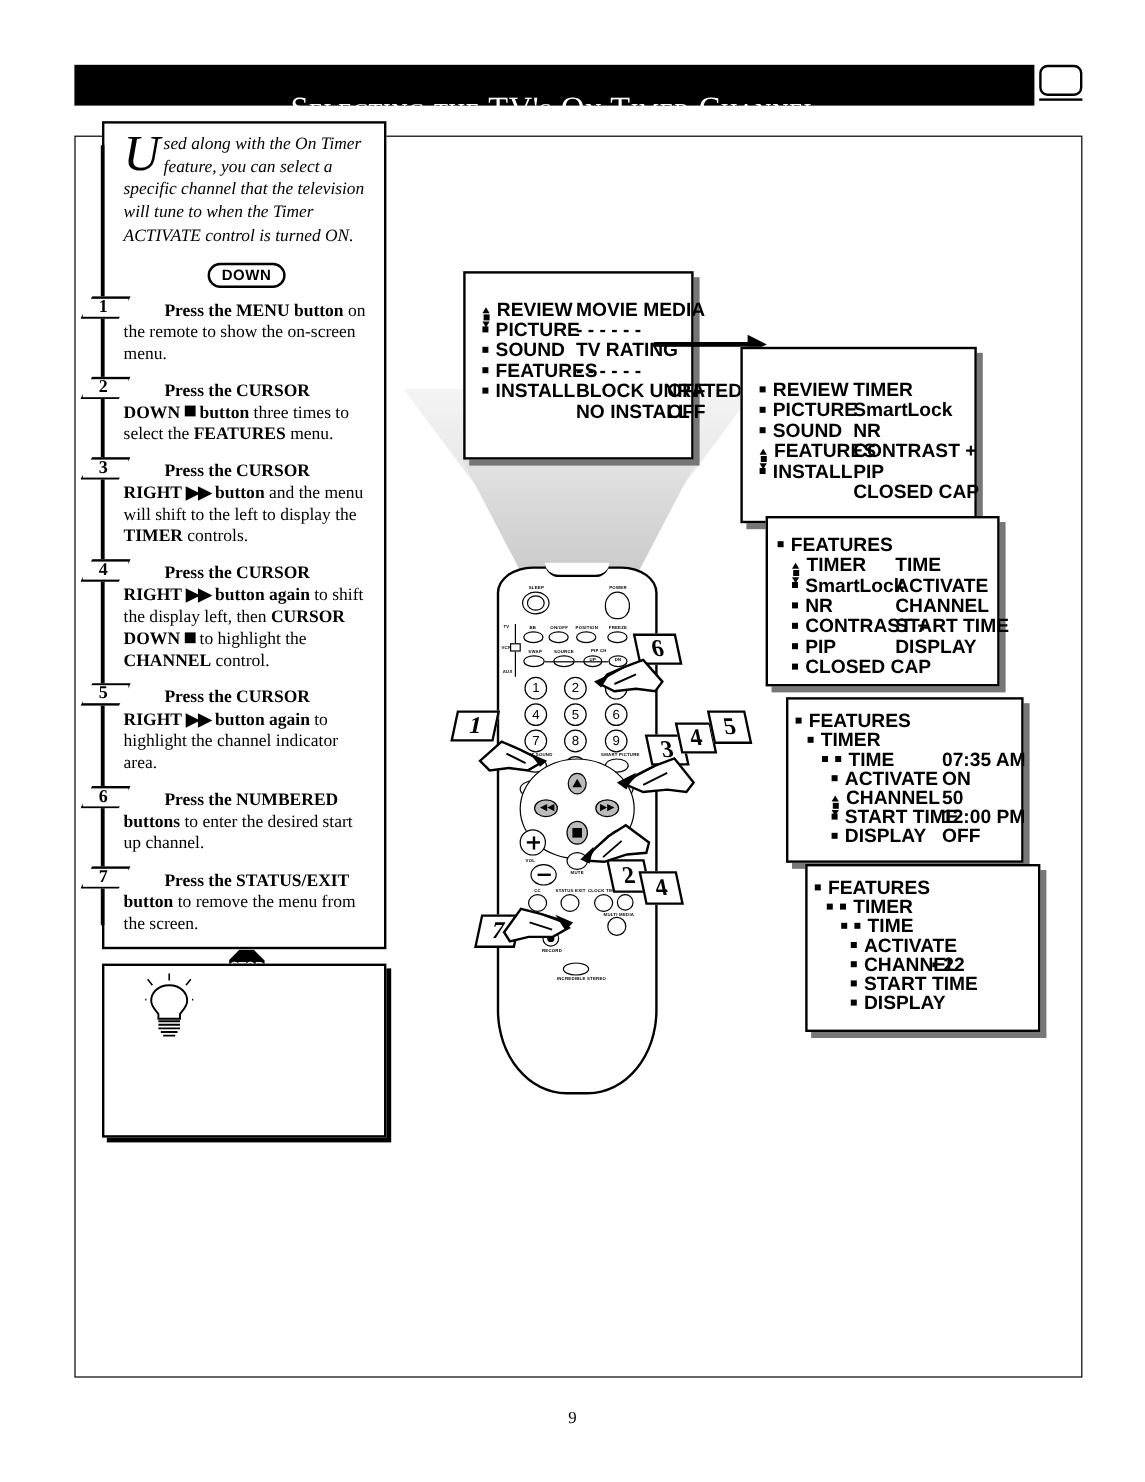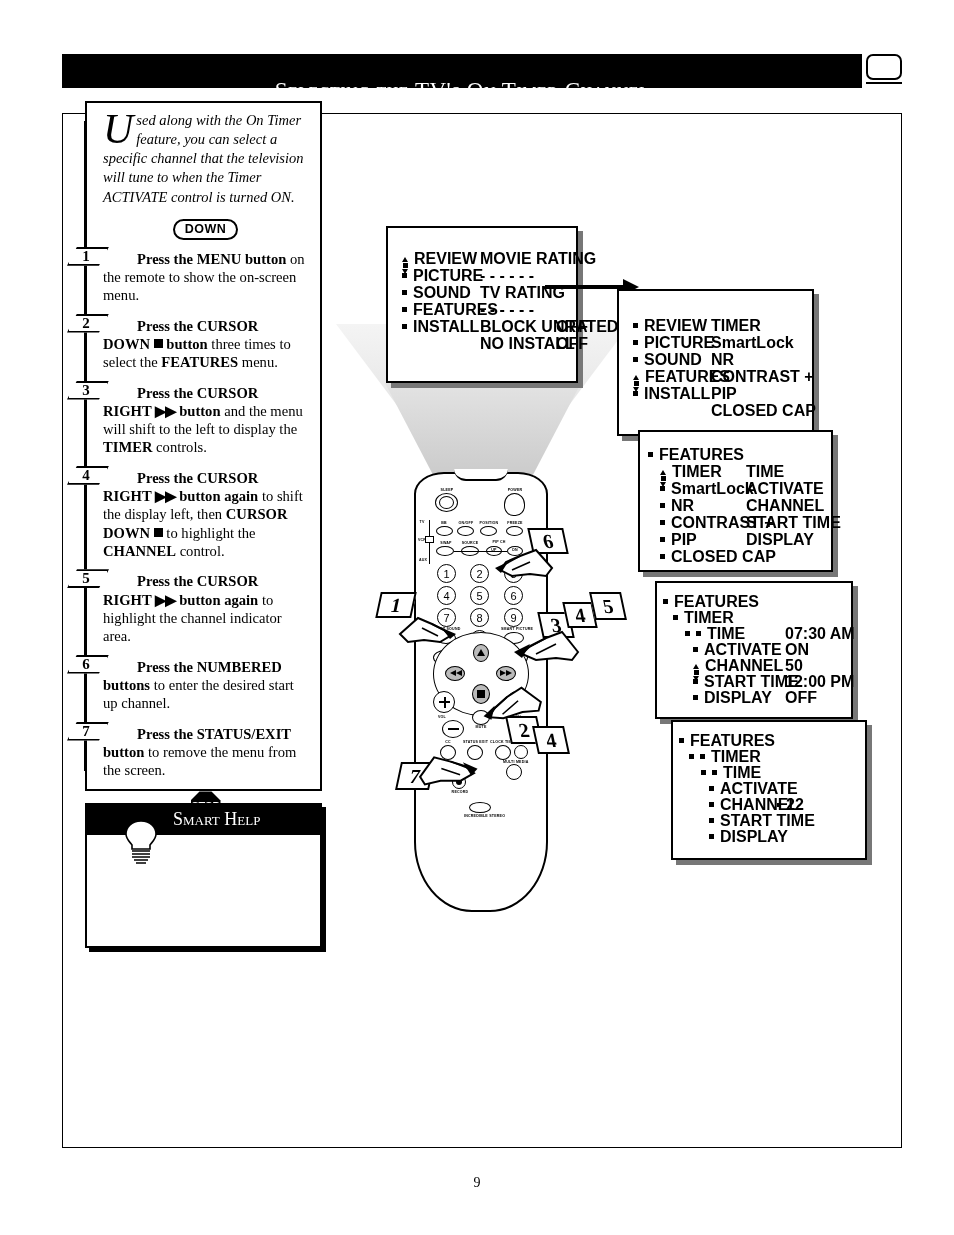--- a/index.html
+++ b/index.html
@@ -14,21 +14,21 @@
 
   
   #header-bar {
     position:absolute; left:62px; top:54px; width:800px; height:34px;
     background:#000;
     display:flex; align-items:center; justify-content:center;
   }
   #header-title {
     color:#fff;
     font-family:"Liberation Serif", serif;
-    font-size:23px;
+    font-size:27px;
     font-variant: small-caps;
     letter-spacing:0.5px;
     white-space:nowrap;
     font-weight:400;
     margin-top:39px;
   }
   #tv-icon {
     position:absolute; left:866px; top:54px; width:36px; height:30px;
   }
   #tv-icon .scr {
@@ -282,41 +282,38 @@
         <div class="step-body"><b>Press the STATUS/EXIT button</b> to remove the menu from the screen.</div>
       </div>
     </div>
 
   <div id="stop-badge">
     <span class="oct">STOP</span>
   </div>
 </div>
 
 <div id="smart-help">
-  <div id="smart-help-bar">
-    <div id="smart-help-title">Smart Help</div>
-  </div>
   <svg id="bulb" viewBox="0 0 40 56">
     <path d="M20 10 C10 10 5 17 5 23 C5 28 9 31 11 34 L11 38 L29 38 L29 34 C31 31 35 28 35 23 C35 17 30 10 20 10 Z" fill="#fff" stroke="#000" stroke-width="1.6"></path>
     <path d="M11 40 h18 M11 43 h18 M11 46 h18 M13 49 h14 M15 52 h10" stroke="#000" stroke-width="1.6" fill="none"></path>
     <path d="M20 6 V0 M6 10 L2 5 M34 10 L38 5 M1 22 H-4 M39 22 H44" stroke="#000" stroke-width="1.3" fill="none"></path>
   </svg>
 </div>
 
 <div id="beam-left"></div>
 <div id="beam-right"></div>
 <div id="beam-core"></div>
 
 <div class="osd" id="osd1">
     <div class="row" style="left: 14px; top: 22px;"><span class="updown"><i class="u"></i><i class="m"></i><i class="d"></i></span>REVIEW</div>
     <div class="row" style="left: 14px; top: 39px;"><span class="sq"></span>PICTURE</div>
     <div class="row" style="left: 14px; top: 56px;"><span class="sq"></span>SOUND</div>
     <div class="row" style="left: 14px; top: 73px;"><span class="sq"></span>FEATURES</div>
     <div class="row" style="left: 14px; top: 90px;"><span class="sq"></span>INSTALL</div>
-    <div class="row" style="left: 92px; top: 22px;">MOVIE RATING</div>
+    <div class="row" style="left: 92px; top: 22px;">MOVIE MEDIA</div>
     <div class="row" style="left: 92px; top: 39px;">- - - - - -</div>
     <div class="row" style="left: 92px; top: 56px;">TV RATING</div>
     <div class="row" style="left: 92px; top: 73px;">- - - - - -</div>
     <div class="row" style="left: 92px; top: 90px;">BLOCK UNRATED</div>
     <div class="row" style="left: 168px; top: 90px;">OFF</div>
     <div class="row" style="left: 92px; top: 107px;">NO INSTALL</div>
     <div class="row" style="left: 168px; top: 107px;">OFF</div>
   </div>
 
 <div id="arrow-1-2">
@@ -348,21 +345,21 @@
     <div class="row" style="left: 106px; top: 31px;">TIME</div>
     <div class="row" style="left: 106px; top: 48px;">ACTIVATE</div>
     <div class="row" style="left: 106px; top: 65px;">CHANNEL</div>
     <div class="row" style="left: 106px; top: 82px;">START TIME</div>
     <div class="row" style="left: 106px; top: 99px;">DISPLAY</div>
   </div>
 <div class="osd" id="osd4">
     <div class="row" style="left: 6px; top: 10px;"><span class="sq"></span>FEATURES</div>
     <div class="row" style="left: 16px; top: 26px;"><span class="sq"></span>TIMER</div>
     <div class="row" style="left: 28px; top: 42px;"><span class="sq"></span><span class="sq"></span>TIME</div>
-    <div class="row" style="left: 128px; top: 42px;">07:30 AM</div>
+    <div class="row" style="left: 128px; top: 42px;">07:35 AM</div>
     <div class="row" style="left: 36px; top: 58px;"><span class="sq"></span>ACTIVATE</div>
     <div class="row" style="left: 128px; top: 58px;">ON</div>
     <div class="row" style="left: 36px; top: 74px;"><span class="updown"><i class="u"></i><i class="m"></i><i class="d"></i></span>CHANNEL</div>
     <div class="row" style="left: 128px; top: 74px;">50</div>
     <div class="row" style="left: 36px; top: 90px;"><span class="sq"></span>START TIME</div>
     <div class="row" style="left: 128px; top: 90px;">12:00 PM</div>
     <div class="row" style="left: 36px; top: 106px;"><span class="sq"></span>DISPLAY</div>
     <div class="row" style="left: 128px; top: 106px;">OFF</div>
   </div>
 <div class="osd" id="osd5">

